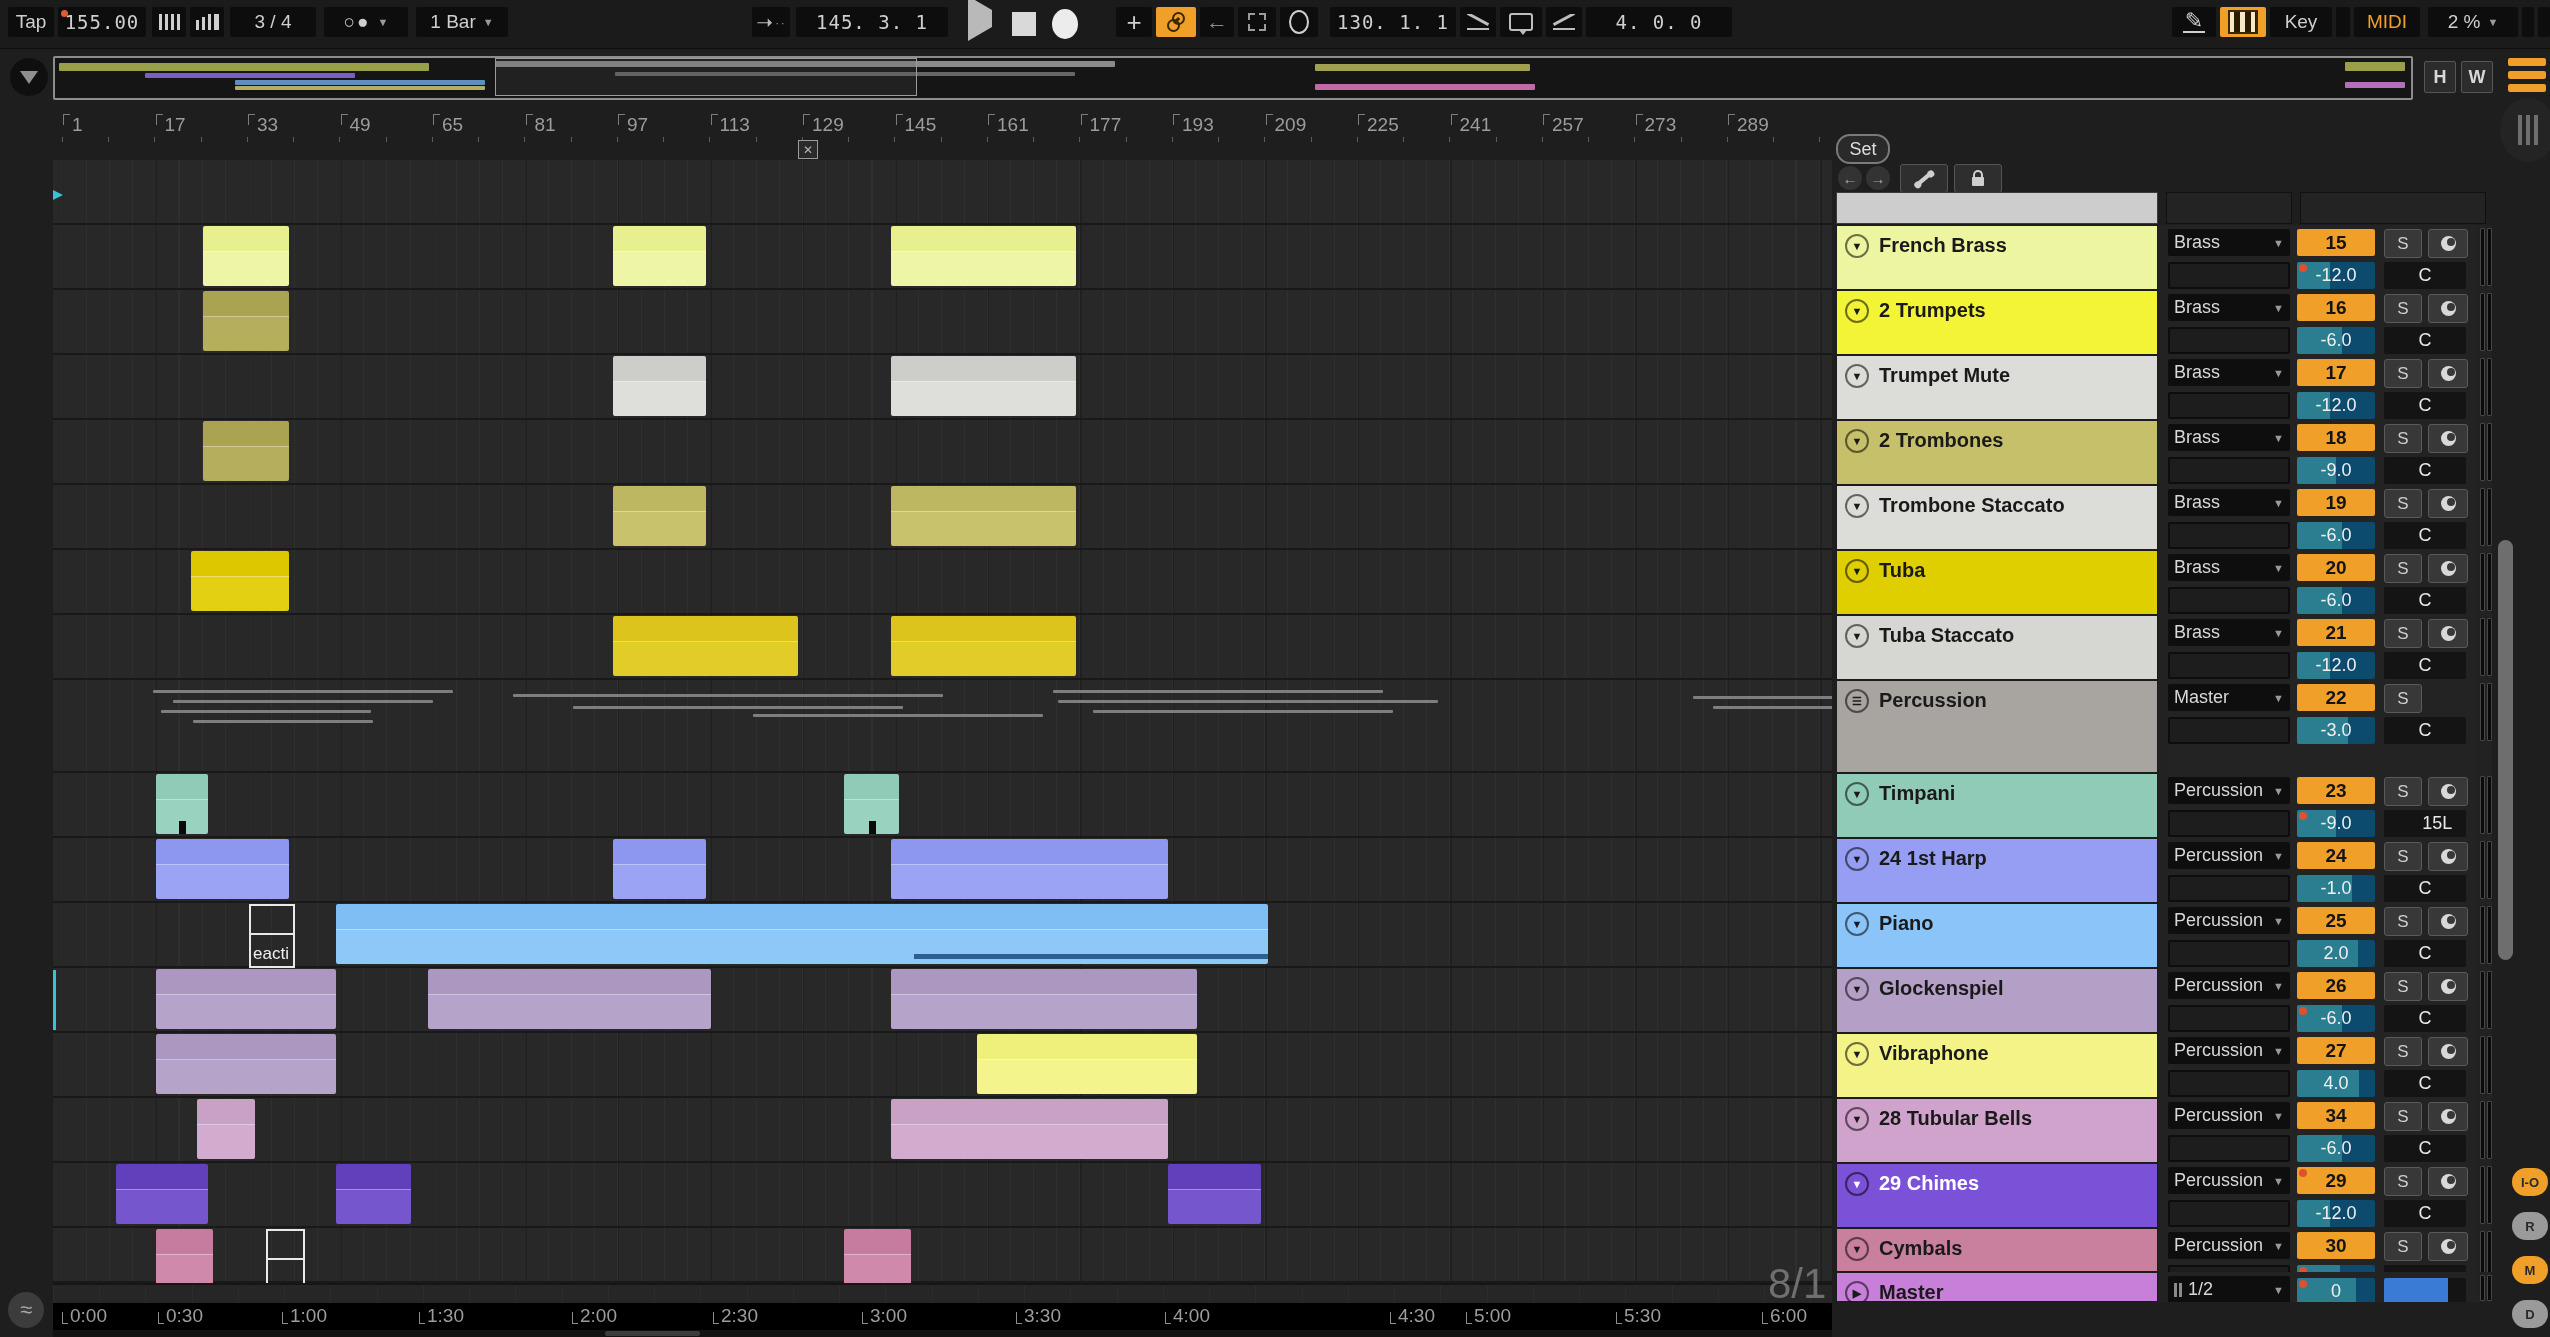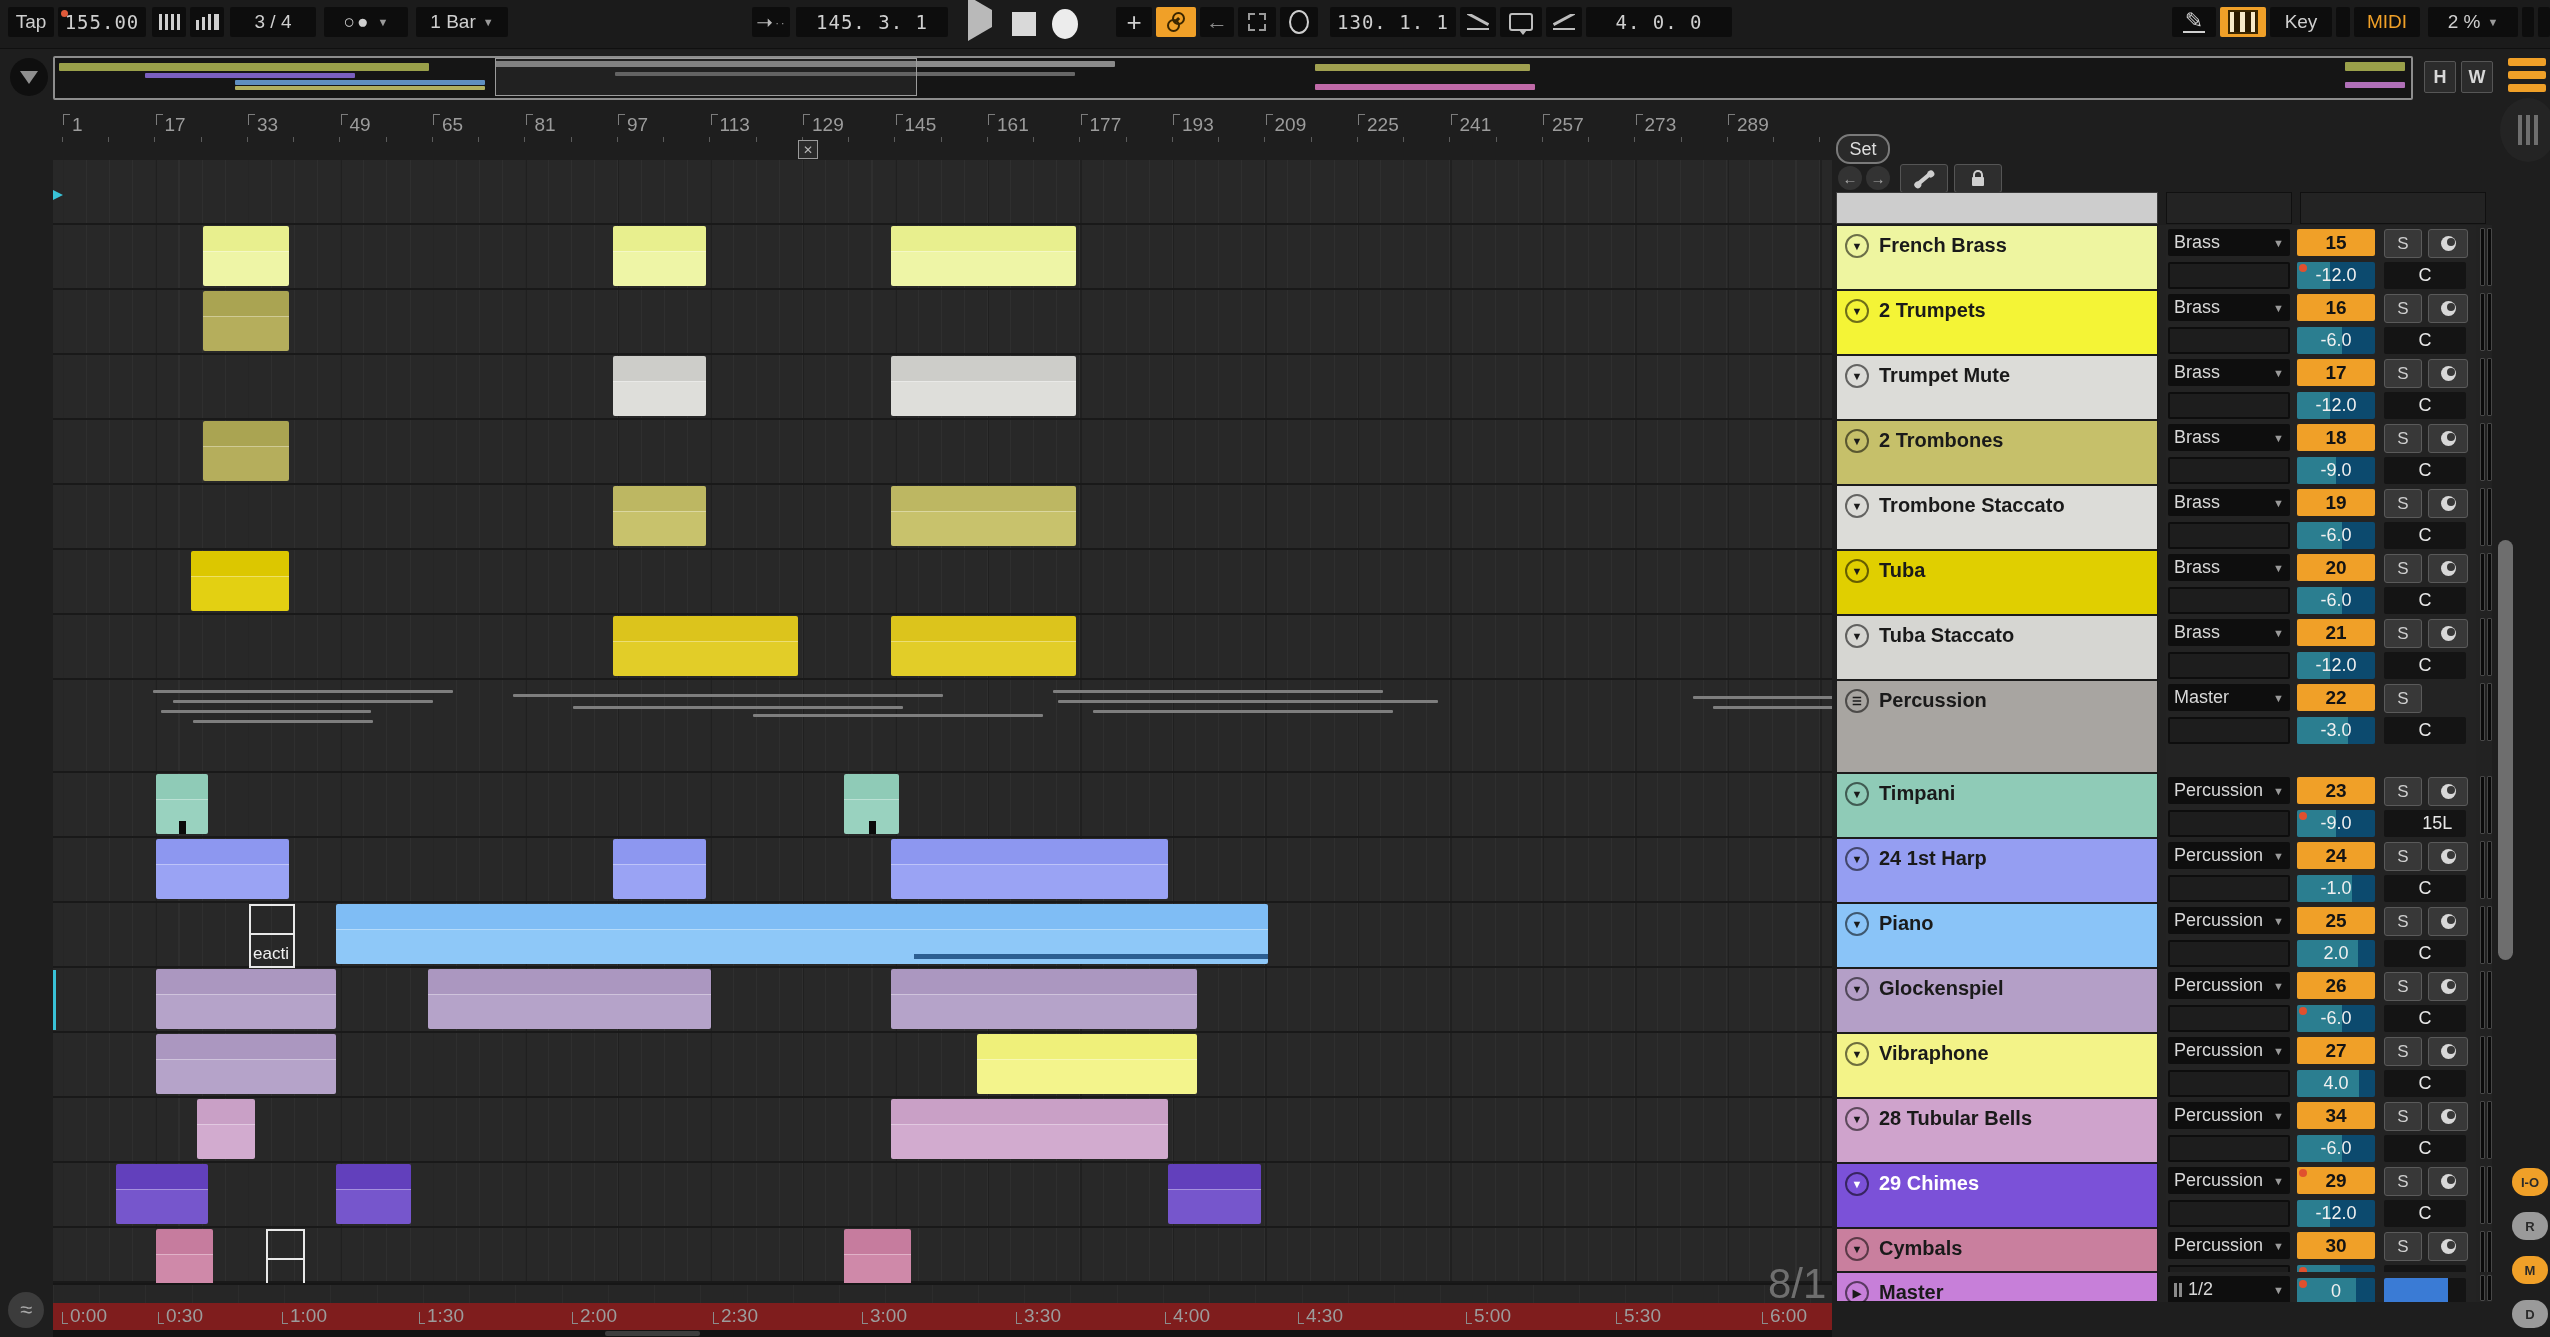--- a/index.html
+++ b/index.html
@@ -61,21 +61,21 @@
   .backcirc i{width:0;height:0;border-top:13px solid #8f8f8f;border-left:9px solid transparent;border-right:9px solid transparent;}
 
   
   .bar-ruler{position:absolute;left:53px;top:112px;width:1779px;height:30px;color:#9c9c9c;font-size:19px;}
   .bar-lab{position:absolute;top:2px;white-space:nowrap;}
   .bar-lab i{display:inline-block;width:6px;height:10px;border-left:1px solid #7c7c7c;border-top:1px solid #7c7c7c;margin-right:2px;vertical-align:6px;}
   .bar-ticks{position:absolute;left:0;bottom:0;width:100%;height:5px;
     background:repeating-linear-gradient(90deg,#5c5c5c 0 1px,transparent 1px 46.25px);background-position:9px 0;}
   .loopmark{position:absolute;left:798px;top:140px;width:18px;height:17px;border:1.5px solid #9a9a9a;background:#2a2a2a;
             color:#b5b5b5;font-size:12px;display:flex;align-items:center;justify-content:center;}
-  .time-ruler{position:absolute;left:53px;top:1283px;width:1779px;height:47px;background:#7f1d1d;color:#9c9c9c;font-size:19px;
+  .time-ruler{position:absolute;left:53px;top:1283px;width:1779px;height:47px;background:#000000;color:#9c9c9c;font-size:19px;
               border-top:2px solid #161616;}
   .time-grid{position:absolute;left:0;top:0;width:100%;height:18px;
     background:repeating-linear-gradient(90deg,#2c2c2c 0 1px,transparent 1px 46.25px);background-color:#262626;}
   .time-lab{position:absolute;top:20px;white-space:nowrap;}
   .time-lab i{display:inline-block;width:5px;height:11px;border-left:1px solid #8c8c8c;border-bottom:1px solid #8c8c8c;margin-right:2px;vertical-align:-2px;}
   .endmark{position:absolute;left:1768px;top:1260px;font-size:42px;color:#6f6f6f;}
   .infocirc{position:absolute;left:8px;top:1292px;width:36px;height:36px;border-radius:50%;background:#3c3c3c;
             color:#a8a8a8;font-size:22px;display:flex;align-items:center;justify-content:center;}
   .hscroll{position:absolute;left:53px;top:1330px;width:1779px;height:7px;background:#131313;}
   .hscroll i{position:absolute;left:552px;top:1px;width:95px;height:5px;background:#3d3d3d;border-radius:2px;}
@@ -503,21 +503,21 @@
     <div id="time-labels">
         <div class="time-lab" style="left: 9px;"><i></i>0:00</div>
         <div class="time-lab" style="left: 95px; margin-left: 10px;"><i></i>0:30</div>
         <div class="time-lab" style="left: 229px;"><i></i>1:00</div>
         <div class="time-lab" style="left: 366px;"><i></i>1:30</div>
         <div class="time-lab" style="left: 519px;"><i></i>2:00</div>
         <div class="time-lab" style="left: 660px;"><i></i>2:30</div>
         <div class="time-lab" style="left: 809px;"><i></i>3:00</div>
         <div class="time-lab" style="left: 963px;"><i></i>3:30</div>
         <div class="time-lab" style="left: 1112px;"><i></i>4:00</div>
-        <div class="time-lab" style="left: 1245px;"><i></i>4:30</div>
+        <div class="time-lab" style="left: 1337px;"><i></i>4:30</div>
         <div class="time-lab" style="left: 1413px;"><i></i>5:00</div>
         <div class="time-lab" style="left: 1563px;"><i></i>5:30</div>
         <div class="time-lab" style="left: 1709px;"><i></i>6:00</div>
       </div>
   </div>
   <div class="endmark">8/1</div>
   <div class="infocirc">≈</div>
   <div class="hscroll">
       <i></i>
     </div>

